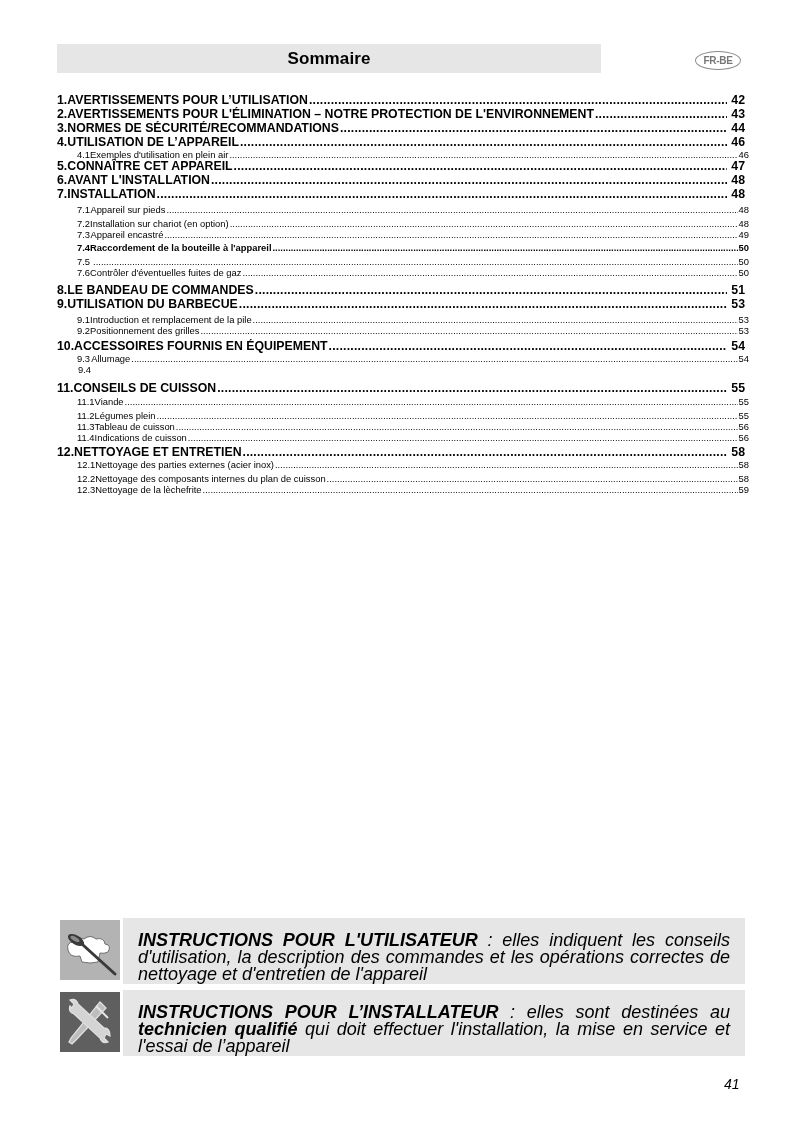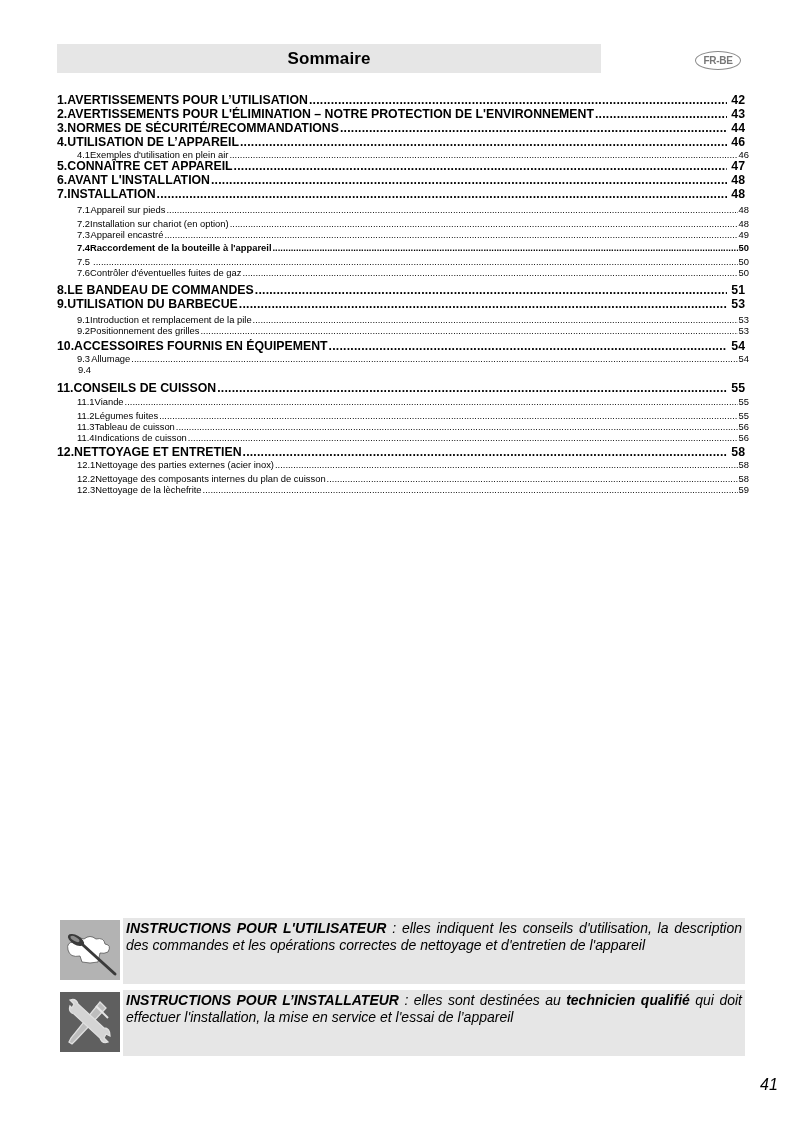--- a/index.html
+++ b/index.html
@@ -22,24 +22,24 @@
   .row.lvl2 .num.wide { width:24px; }
   .row .title { flex:0 0 auto; }
   .row .leader { flex:1 1 auto; overflow:hidden; margin:0 1px; }
   .row .leader::after { content:"........................................................................................................................................................................................................................................................................................................................................"; letter-spacing:0; }
   .row.lvl1 .leader::after { letter-spacing:0.2px; }
   .row .page { flex:0 0 auto; text-align:left; }
   .row.lvl1 .page { padding-left:3px; }
   .info { position:absolute; left:60px; width:685px; height:66px; }
   .info .icon-box { position:absolute; left:0; top:2px; width:60px; height:60px; }
   .info .text-box { position:absolute; left:63px; top:0; width:622px; height:66px; background:#e6e6e6; }
-  .info .text-box p { margin:0; padding:2px 3px 0 3px; font-size:14px; font-style:italic;
+  .info .text-box p { margin:12px; padding:2px 3px 0 3px; font-size:18px; font-style:italic;
                       line-height:17px; text-align:justify; }
   .info .text-box b { font-weight:bold; }
-  .page-number { position:absolute; left:760px; top:1076px; font-size:16px; font-style:italic; }
+  .page-number { position:absolute; left:724px; top:1076px; font-size:14px; font-style:italic; }
 </style>
 </head>
 <body>
 
 <div class="header-bar">
   <span class="header-title">Sommaire</span>
 </div>
 <div class="lang-badge">FR-BE</div>
 
 <div class="toc" id="toc">
@@ -175,21 +175,21 @@
       <span class="page">55</span>
     </div>
     <div class="row lvl2" style="top: 303px;">
       <span class="num wide">11.1</span>
       <span class="title">Viande</span>
       <span class="leader"></span>
       <span class="page">55</span>
     </div>
     <div class="row lvl2" style="top: 317px;">
       <span class="num wide">11.2</span>
-      <span class="title">Légumes fuites </span>
+      <span class="title">Légumes plein </span>
       <span class="leader"></span>
       <span class="page">55</span>
     </div>
     <div class="row lvl2" style="top: 328px;">
       <span class="num wide">11.3</span>
       <span class="title">Tableau de cuisson</span>
       <span class="leader"></span>
       <span class="page">56</span>
     </div>
     <div class="row lvl2" style="top: 339px;">

